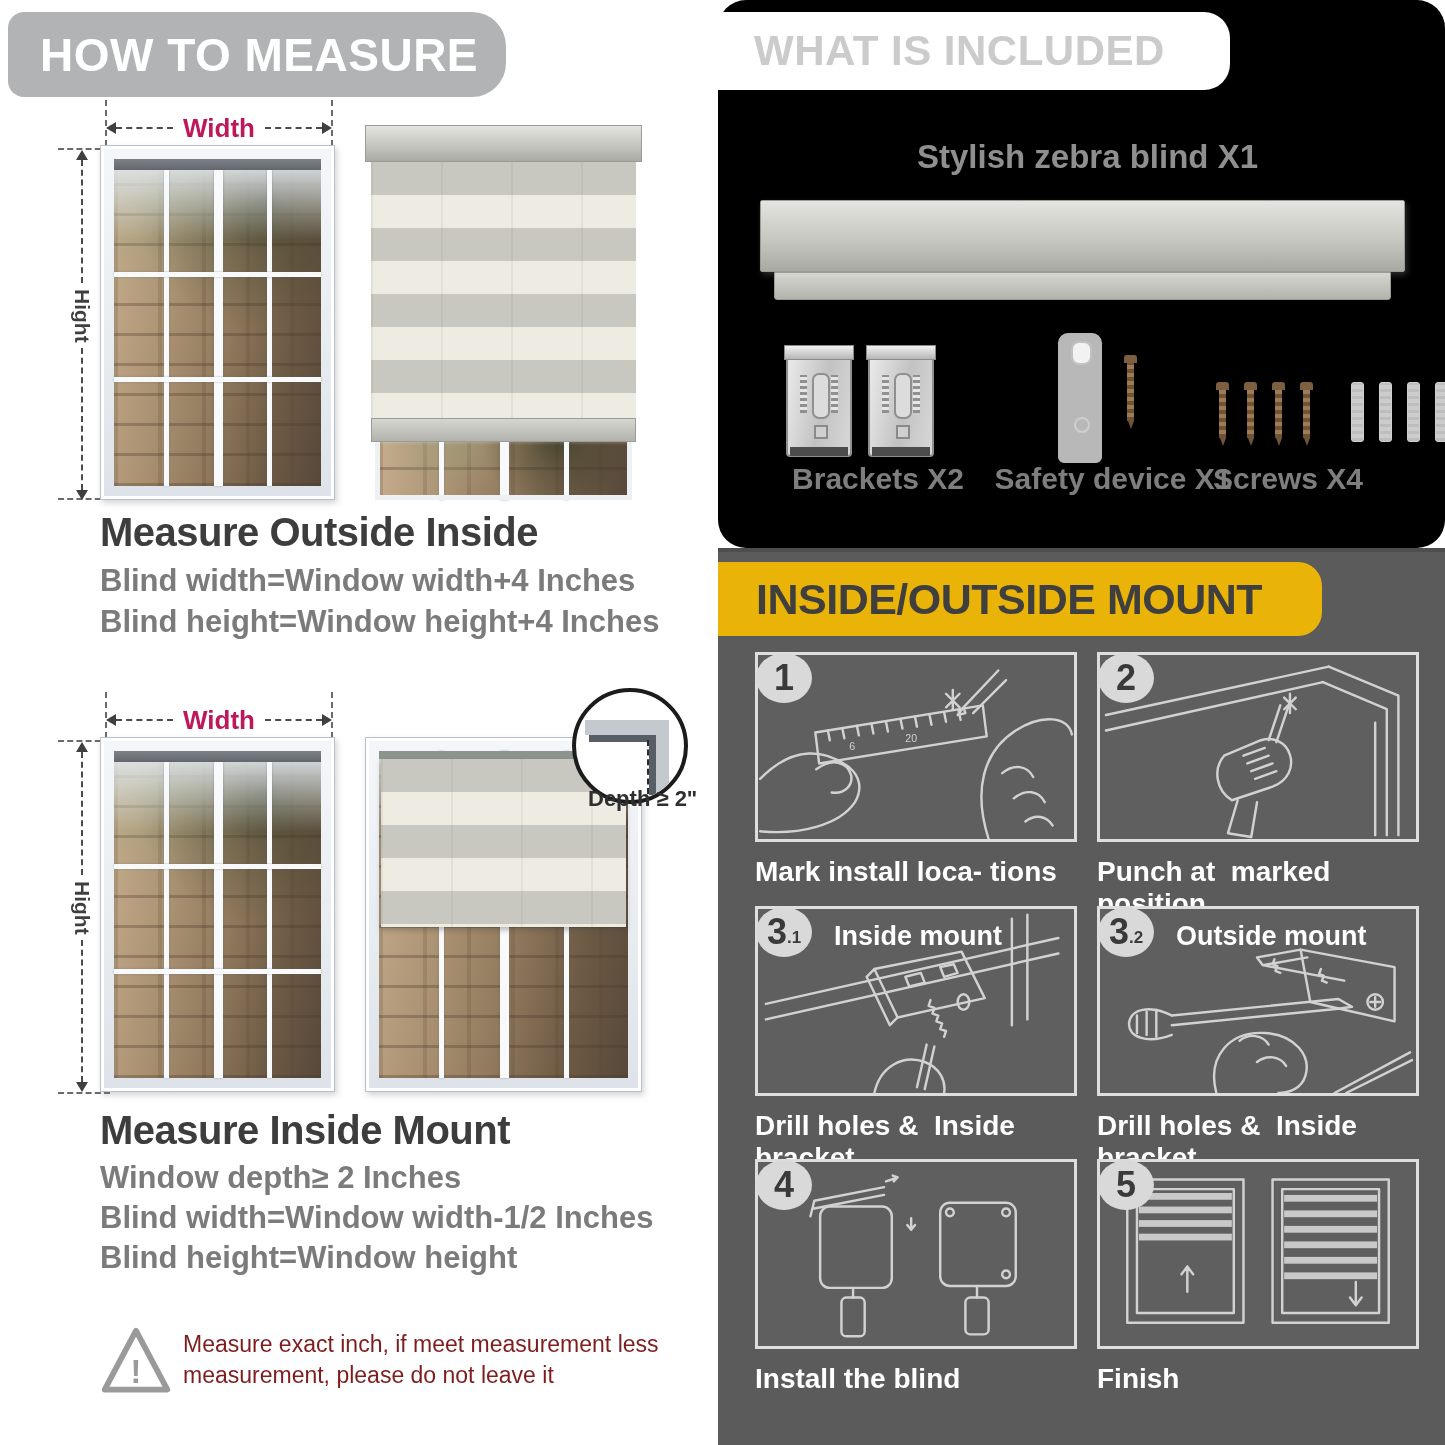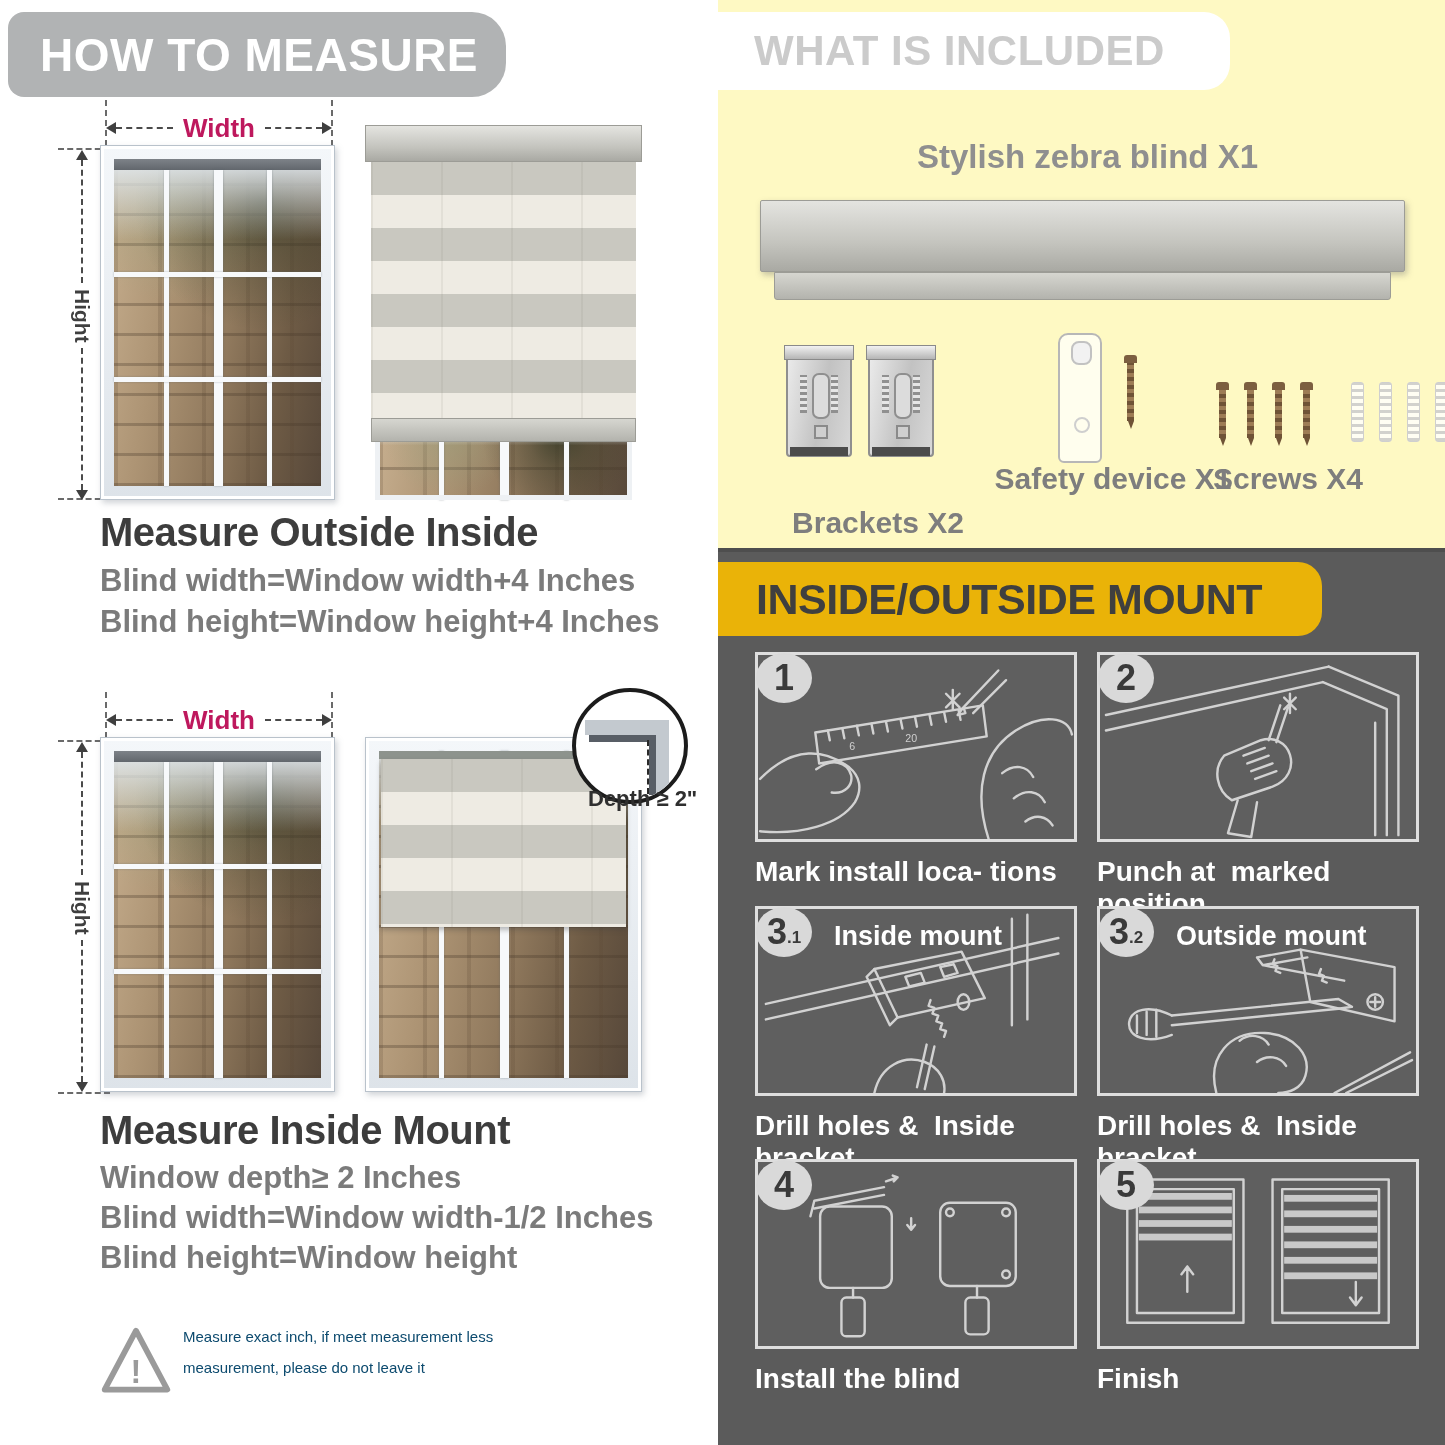--- a/index.html
+++ b/index.html
@@ -5,21 +5,21 @@
   html,body{margin:0;padding:0;background:#ffffff;}
   #page{position:relative;width:1445px;height:1445px;background:#ffffff;overflow:hidden;
         font-family:"Liberation Sans","DejaVu Sans",sans-serif;}
   .abs{position:absolute;}
 
   
   .left-header{left:8px;top:12px;width:498px;height:85px;background:#b1b3b4;
     border-radius:16px 34px 34px 16px;display:flex;align-items:center;padding-left:32px;box-sizing:border-box;}
   .left-header span{color:#ffffff;font-size:46px;font-weight:bold;letter-spacing:.5px;}
 
-  .rt-panel{left:718px;top:0;width:727px;height:548px;background:#fef9c3;}
+  .rt-panel{left:718px;top:0;width:727px;height:548px;background:#000000;border-radius:28px;}
   .rt-header{left:0px;top:12px;width:512px;height:78px;background:#ffffff;
     border-radius:0 26px 26px 0;display:flex;align-items:center;padding-left:36px;box-sizing:border-box;}
   .rt-header span{color:#cbcbcb;font-size:42px;font-weight:bold;letter-spacing:.5px;}
 
   .rb-panel{left:718px;top:548px;width:727px;height:897px;background:#5b5b5b;border-top:4px solid #4e4e4e;box-sizing:border-box;}
   .rb-header{left:0px;top:10px;width:604px;height:74px;background:#eab308;
     border-radius:0 24px 24px 0;display:flex;align-items:center;padding-left:38px;box-sizing:border-box;}
   .rb-header span{color:#3f3f3f;font-size:43px;font-weight:bold;letter-spacing:-.5px;}
 
   
@@ -59,21 +59,21 @@
 
   
   .stripes{background:repeating-linear-gradient(90deg, rgba(120,118,105,.10) 0 2px, rgba(0,0,0,0) 2px 70px),
       repeating-linear-gradient(180deg,#c9c8c0 0 33px,#eeebe3 33px 66px);}
   .headrail{background:linear-gradient(180deg,#e4e4e0,#c4c4be 60%,#a9a9a3);border:1px solid #9c9c96;box-sizing:border-box;}
   .botrail{background:linear-gradient(180deg,#d6d6d0,#b3b3ad);border:1px solid #9c9c96;box-sizing:border-box;}
 
   
   .title{font-size:40px;font-weight:bold;color:#3d3d3d;letter-spacing:-.5px;}
   .sub{font-size:31px;font-weight:bold;color:#7b7b7b;}
-  .warn-text{font-size:15px;color:#0c4a6e;font-weight:500;line-height:31px;}
+  .warn-text{font-size:23px;color:#7f1d1d;font-weight:500;line-height:31px;margin-top:8px;}
   .depth{font-size:22px;font-weight:bold;color:#2f2f2f;}
   .product{font-size:33px;font-weight:bold;color:#8f8f8f;}
   .item-lbl{font-size:30px;font-weight:bold;color:#7e7e7e;text-align:center;}
 
   
   .mag{width:116px;height:116px;border-radius:50%;border:4px solid #1c1c1c;background:#ffffff;overflow:hidden;box-sizing:border-box;}
 
   
   .bracket{width:66px;height:112px;background:linear-gradient(100deg,#ececec,#c2c2c2 55%,#d8d8d8);
     border:2px solid #8f8f8f;border-radius:4px;box-sizing:border-box;position:relative;}
@@ -294,21 +294,21 @@
           <div class="shaft"></div>
           <div class="tip"></div>
         </div>
       <div style="width:8px;"></div>
       <div class="anchor"></div>
       <div class="anchor"></div>
       <div class="anchor"></div>
       <div class="anchor"></div>
     </div>
 
-    <div class="abs item-lbl" style="left:40px;top:462px;width:240px;margin-top:44px;">Brackets X2</div>
+    <div class="abs item-lbl" style="left:40px;top:462px;width:240px;">Brackets X2</div>
     <div class="abs item-lbl" style="left:250px;top:462px;width:290px;">Safety device X1</div>
     <div class="abs item-lbl" style="left:460px;top:462px;width:220px;">Screws X4</div>
   </div>
 
   <div class="abs rb-panel">
     <div class="abs rb-header">
       <span>INSIDE/OUTSIDE MOUNT</span>
     </div>
 
     <div class="abs" style="left:37px;top:100px;width:322px;">

